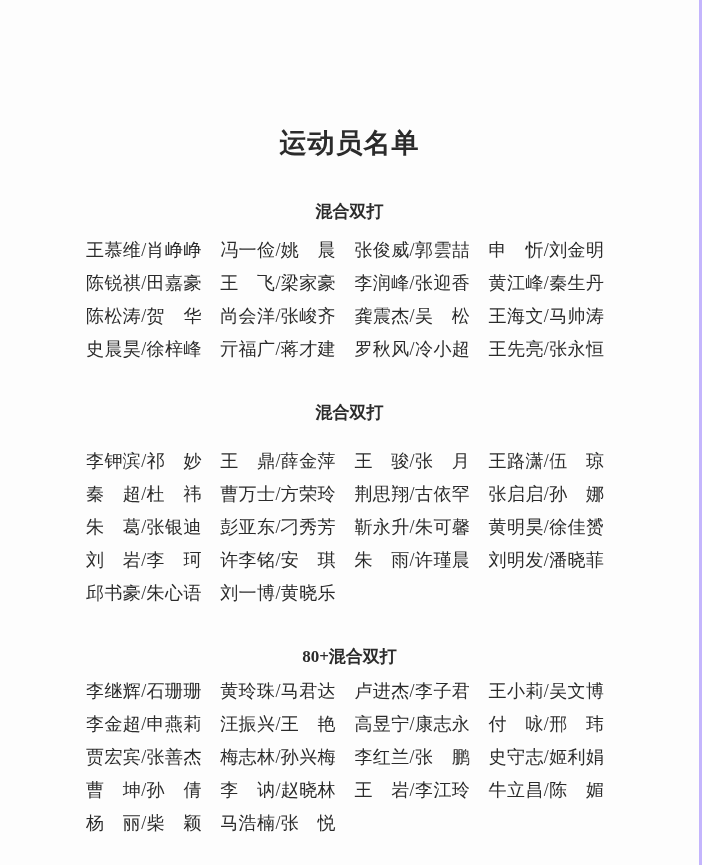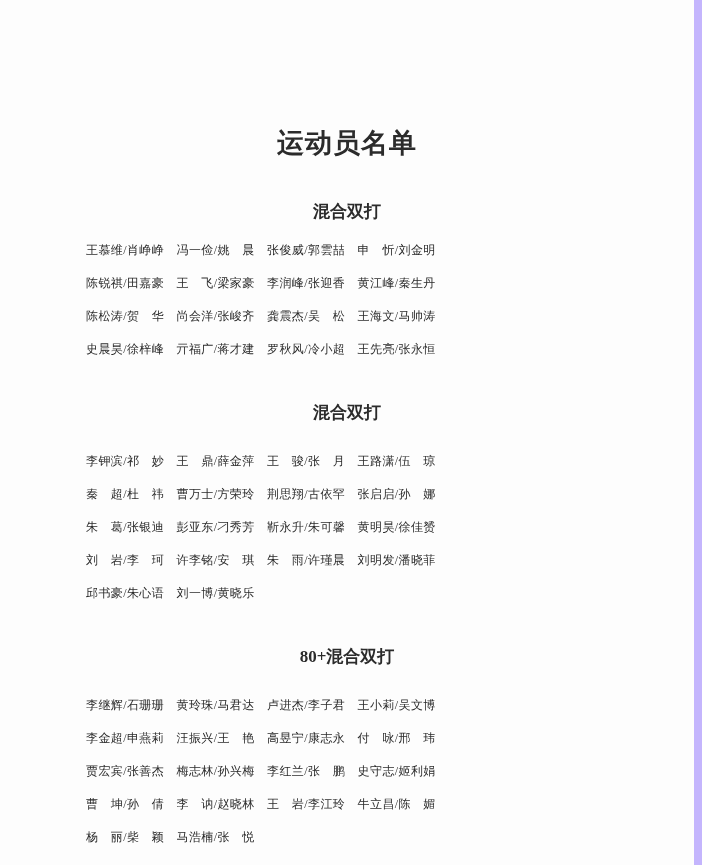--- a/index.html
+++ b/index.html
@@ -12,21 +12,21 @@
       height: 865px;
       position: relative;
       font-family: "Liberation Serif", "DejaVu Serif", serif;
       color: #2b2b2b;
       overflow: hidden;
     }
     .page {
       width: 702px;
       height: 865px;
       background: #fdfdfd;
-      border-right: 8px solid #c4b5fd;
+      border-right: 3px solid #c4b5fd;
       box-sizing: border-box;
     }
     .doc-title {
       margin: 0 86px;
       padding-top: 129px;
       text-align: center;
       font-size: 27px;
       font-weight: bold;
       line-height: 29px;
       letter-spacing: 1px;
@@ -41,23 +41,23 @@
       white-space: pre;
     }
     .heading-1 { margin-top: 45px; }
     .heading-2 { margin-top: 38px; }
     .heading-3 { margin-top: 38px; }
     .name-lines {
       margin: 0 86px;
     }
     .lines-1 { margin-top: 14px; }
     .lines-2 { margin-top: 24px; }
-    .lines-3 { margin-top: 24px; }
+    .lines-3 { margin-top: 10px; }
     .name-line {
-      font-size: 12px;
+      font-size: 18px;
       line-height: 33px;
       white-space: pre;
       letter-spacing: 0.4px;
       text-align: left;
     }
   </style>
 </head>
 <body>
 
 <div class="page">

